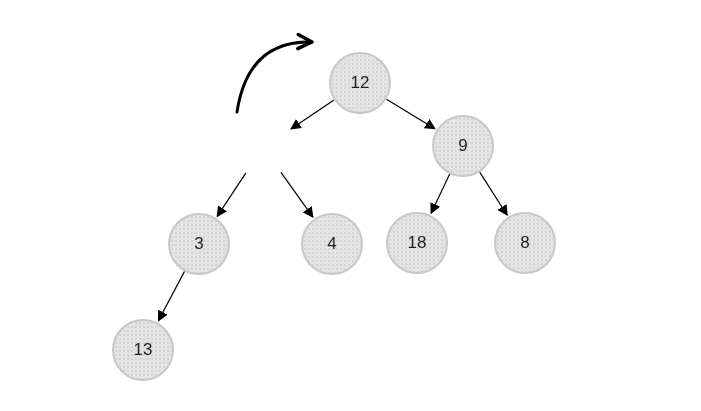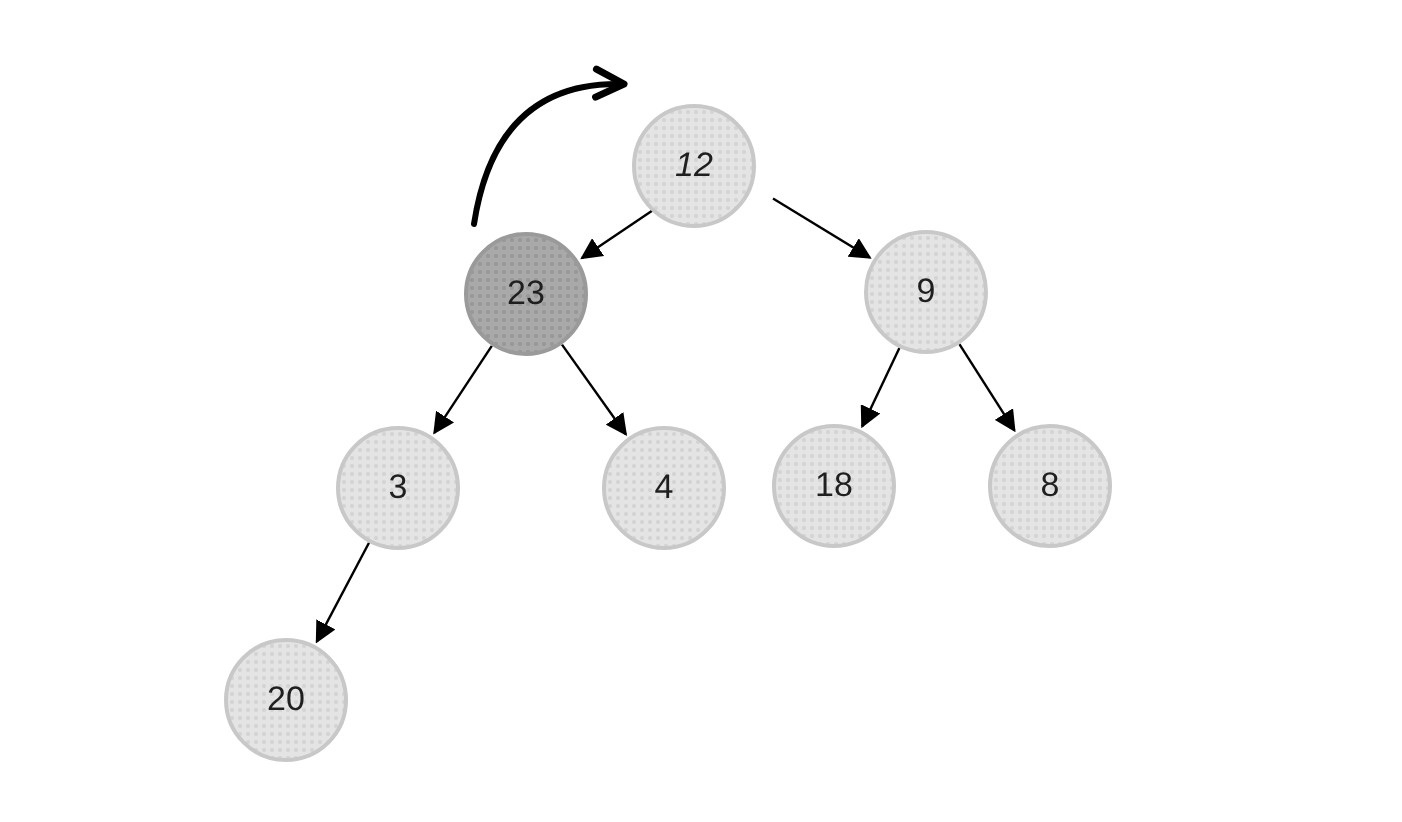--- a/index.html
+++ b/index.html
@@ -37,21 +37,21 @@
     justify-content: center;
     font-size: 17px;
     color: #1f1f1f;
   }
   .node.highlight {
     background-color: #a9a9a9;
     background-image: radial-gradient(circle, rgba(0,0,0,0.10) 1px, transparent 1.1px);
     border-color: #9a9a9a;
   }
   
-  .n-root { left: 316px; top: 52px; font-style: italic; }
+  .n-root { left: 329px; top: 52px; }
   .n-l    { left: 232px; top: 116px; }
   .n-r    { left: 432px; top: 115px; }
   .n-ll   { left: 168px; top: 213px; }
   .n-lr   { left: 301px; top: 213px; }
   .n-rl   { left: 386px; top: 212px; }
   .n-rr   { left: 494px; top: 212px; }
   .n-lll  { left: 112px; top: 319px; }
 </style>
 </head>
 <body>
@@ -75,35 +75,32 @@
     <line x1="449.7" y1="174" x2="431.1" y2="213.2" stroke="#000" stroke-width="1.2" marker-end="url(#tri)"></line>
     <line x1="479.7" y1="172.1" x2="507.2" y2="215.2" stroke="#000" stroke-width="1.2" marker-end="url(#tri)"></line>
     <line x1="184.5" y1="271.4" x2="158.4" y2="320.8" stroke="#000" stroke-width="1.2" marker-end="url(#tri)"></line>
 
     <path d="M 237 112 Q 248 40 312 42" fill="none" stroke="#000000" stroke-width="3" stroke-linecap="round" marker-end="url(#openv)"></path>
   </svg>
 
   <div class="node n-root">
     <span>12</span>
   </div>
-  <div class="node n-l highlight">
-    <span>23</span>
-  </div>
   <div class="node n-r">
     <span>9</span>
   </div>
   <div class="node n-ll">
     <span>3</span>
   </div>
   <div class="node n-lr">
     <span>4</span>
   </div>
   <div class="node n-rl">
     <span>18</span>
   </div>
   <div class="node n-rr">
     <span>8</span>
   </div>
   <div class="node n-lll">
-    <span>20</span>
+    <span>13</span>
   </div>
 
 </div>
 
 </body></html>

